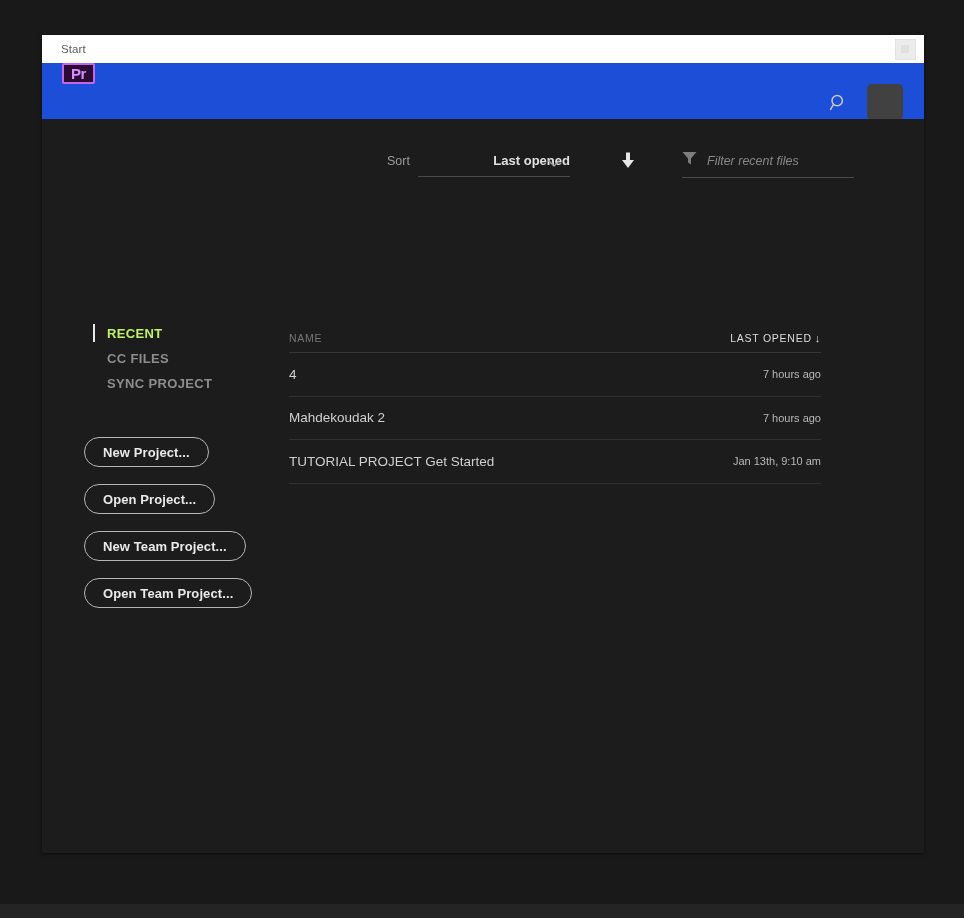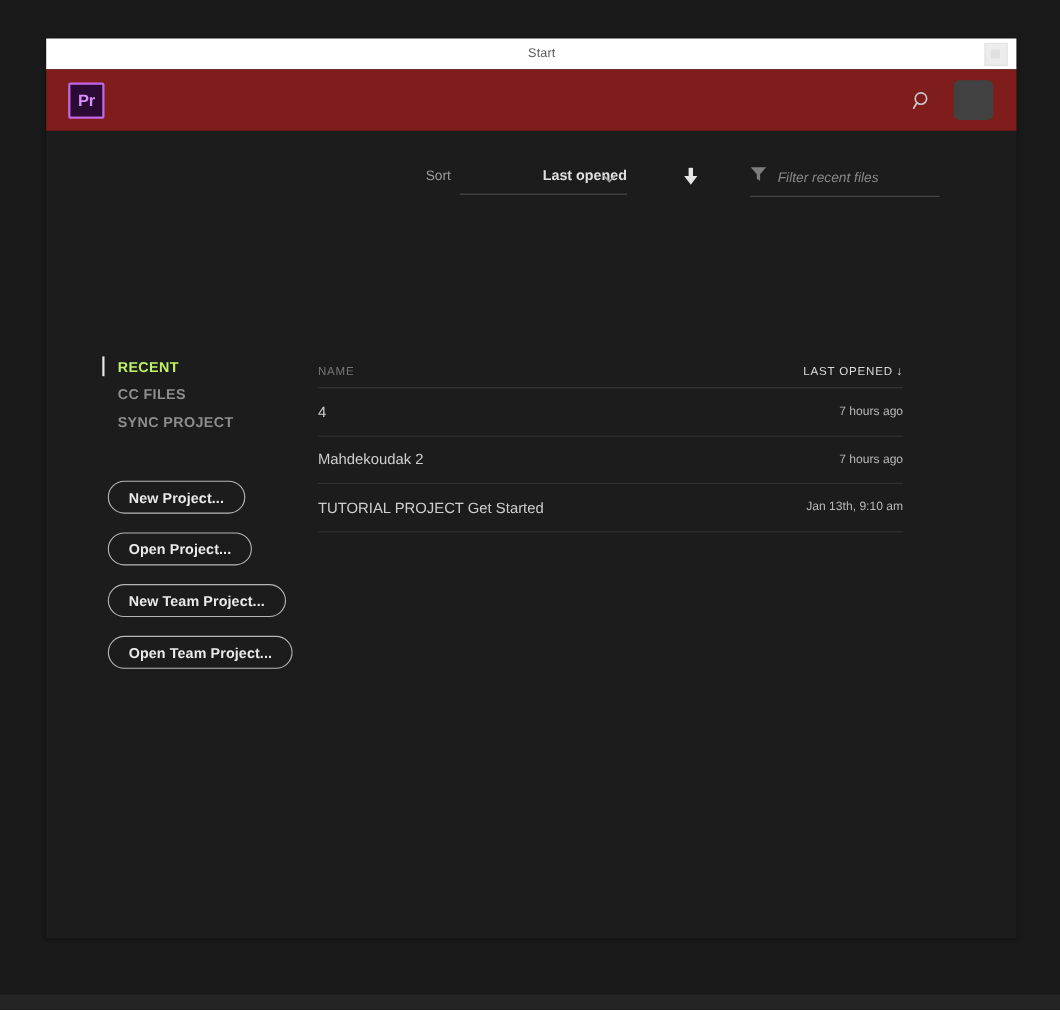--- a/index.html
+++ b/index.html
@@ -40,21 +40,20 @@
     box-shadow: 0 1px 3px rgba(0,0,0,.6);
   }
 
   
   .tab-strip {
     position: relative;
     height: 28px;
     background: #ffffff;
     display: flex;
     align-items: center;
-    justify-content: center;
   }
   .tab-label {
     font-size: 11.5px;
     color: #5c5c5c;
     padding-left: 19px;
     letter-spacing: .1px;
   }
   .tab-close-btn {
     position: absolute;
     right: 8px;
@@ -69,23 +68,24 @@
     position: absolute;
     left: 5px; top: 5px;
     width: 8px; height: 8px;
     background: #e0e0e0;
   }
 
   
   .app-header {
     position: relative;
     height: 56px;
-    background: #7f1d1d;
-    display: flex;
-    align-items: center;
+    background: #1d4ed8;
+    display: flex;
+    align-items: flex-start;
+    flex-direction: column;
   }
   .pr-logo {
     margin-left: 20px;
     width: 33px;
     height: 33px;
     background: #2b0b34;
     border: 2px solid #c466e8;
     border-radius: 2px;
     display: flex;
     align-items: center;
@@ -224,21 +224,21 @@
     position: absolute;
     left: 0; top: 3px;
     width: 2px;
     height: 18px;
     background: #e8e8e8;
   }
 
   
   .actions {
     position: absolute;
-    left: 56px;
+    left: 42px;
     top: 318px;
   }
   .pill-btn {
     display: block;
     background: transparent;
     border: 1px solid #b6b6b6;
     border-radius: 17px;
     color: #eaeaea;
     font-family: "Liberation Sans", sans-serif;
     font-size: 13px;

